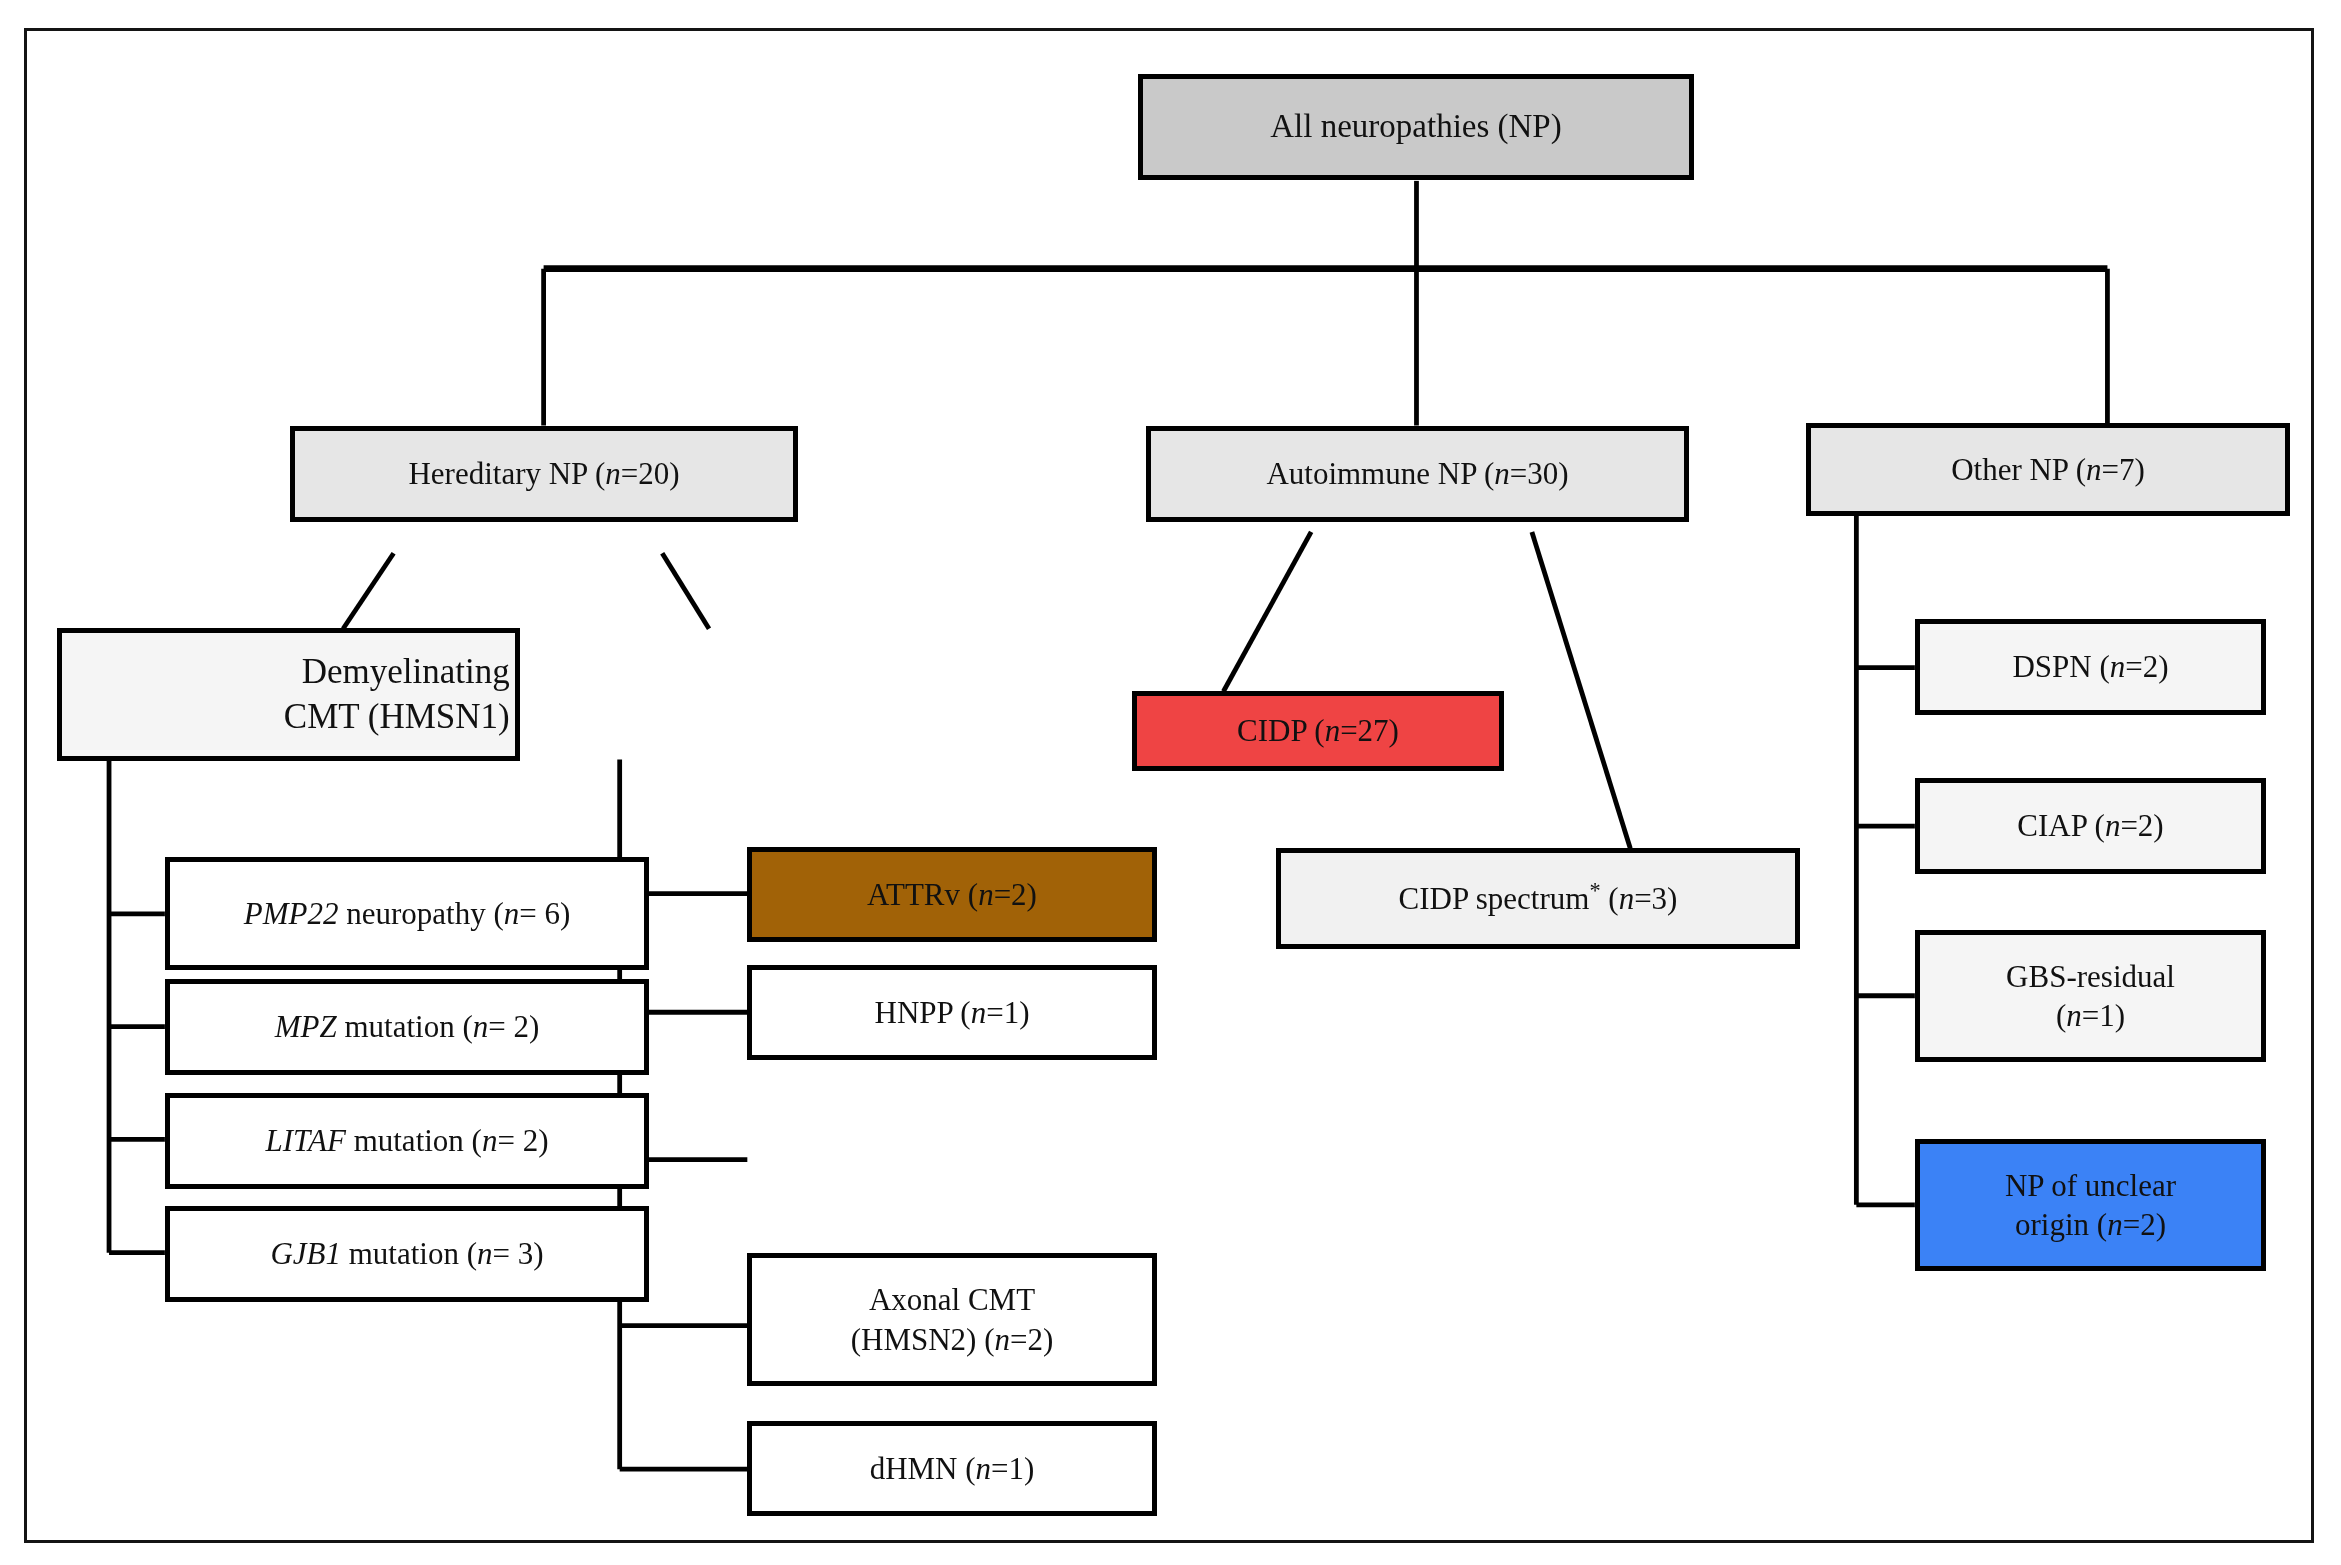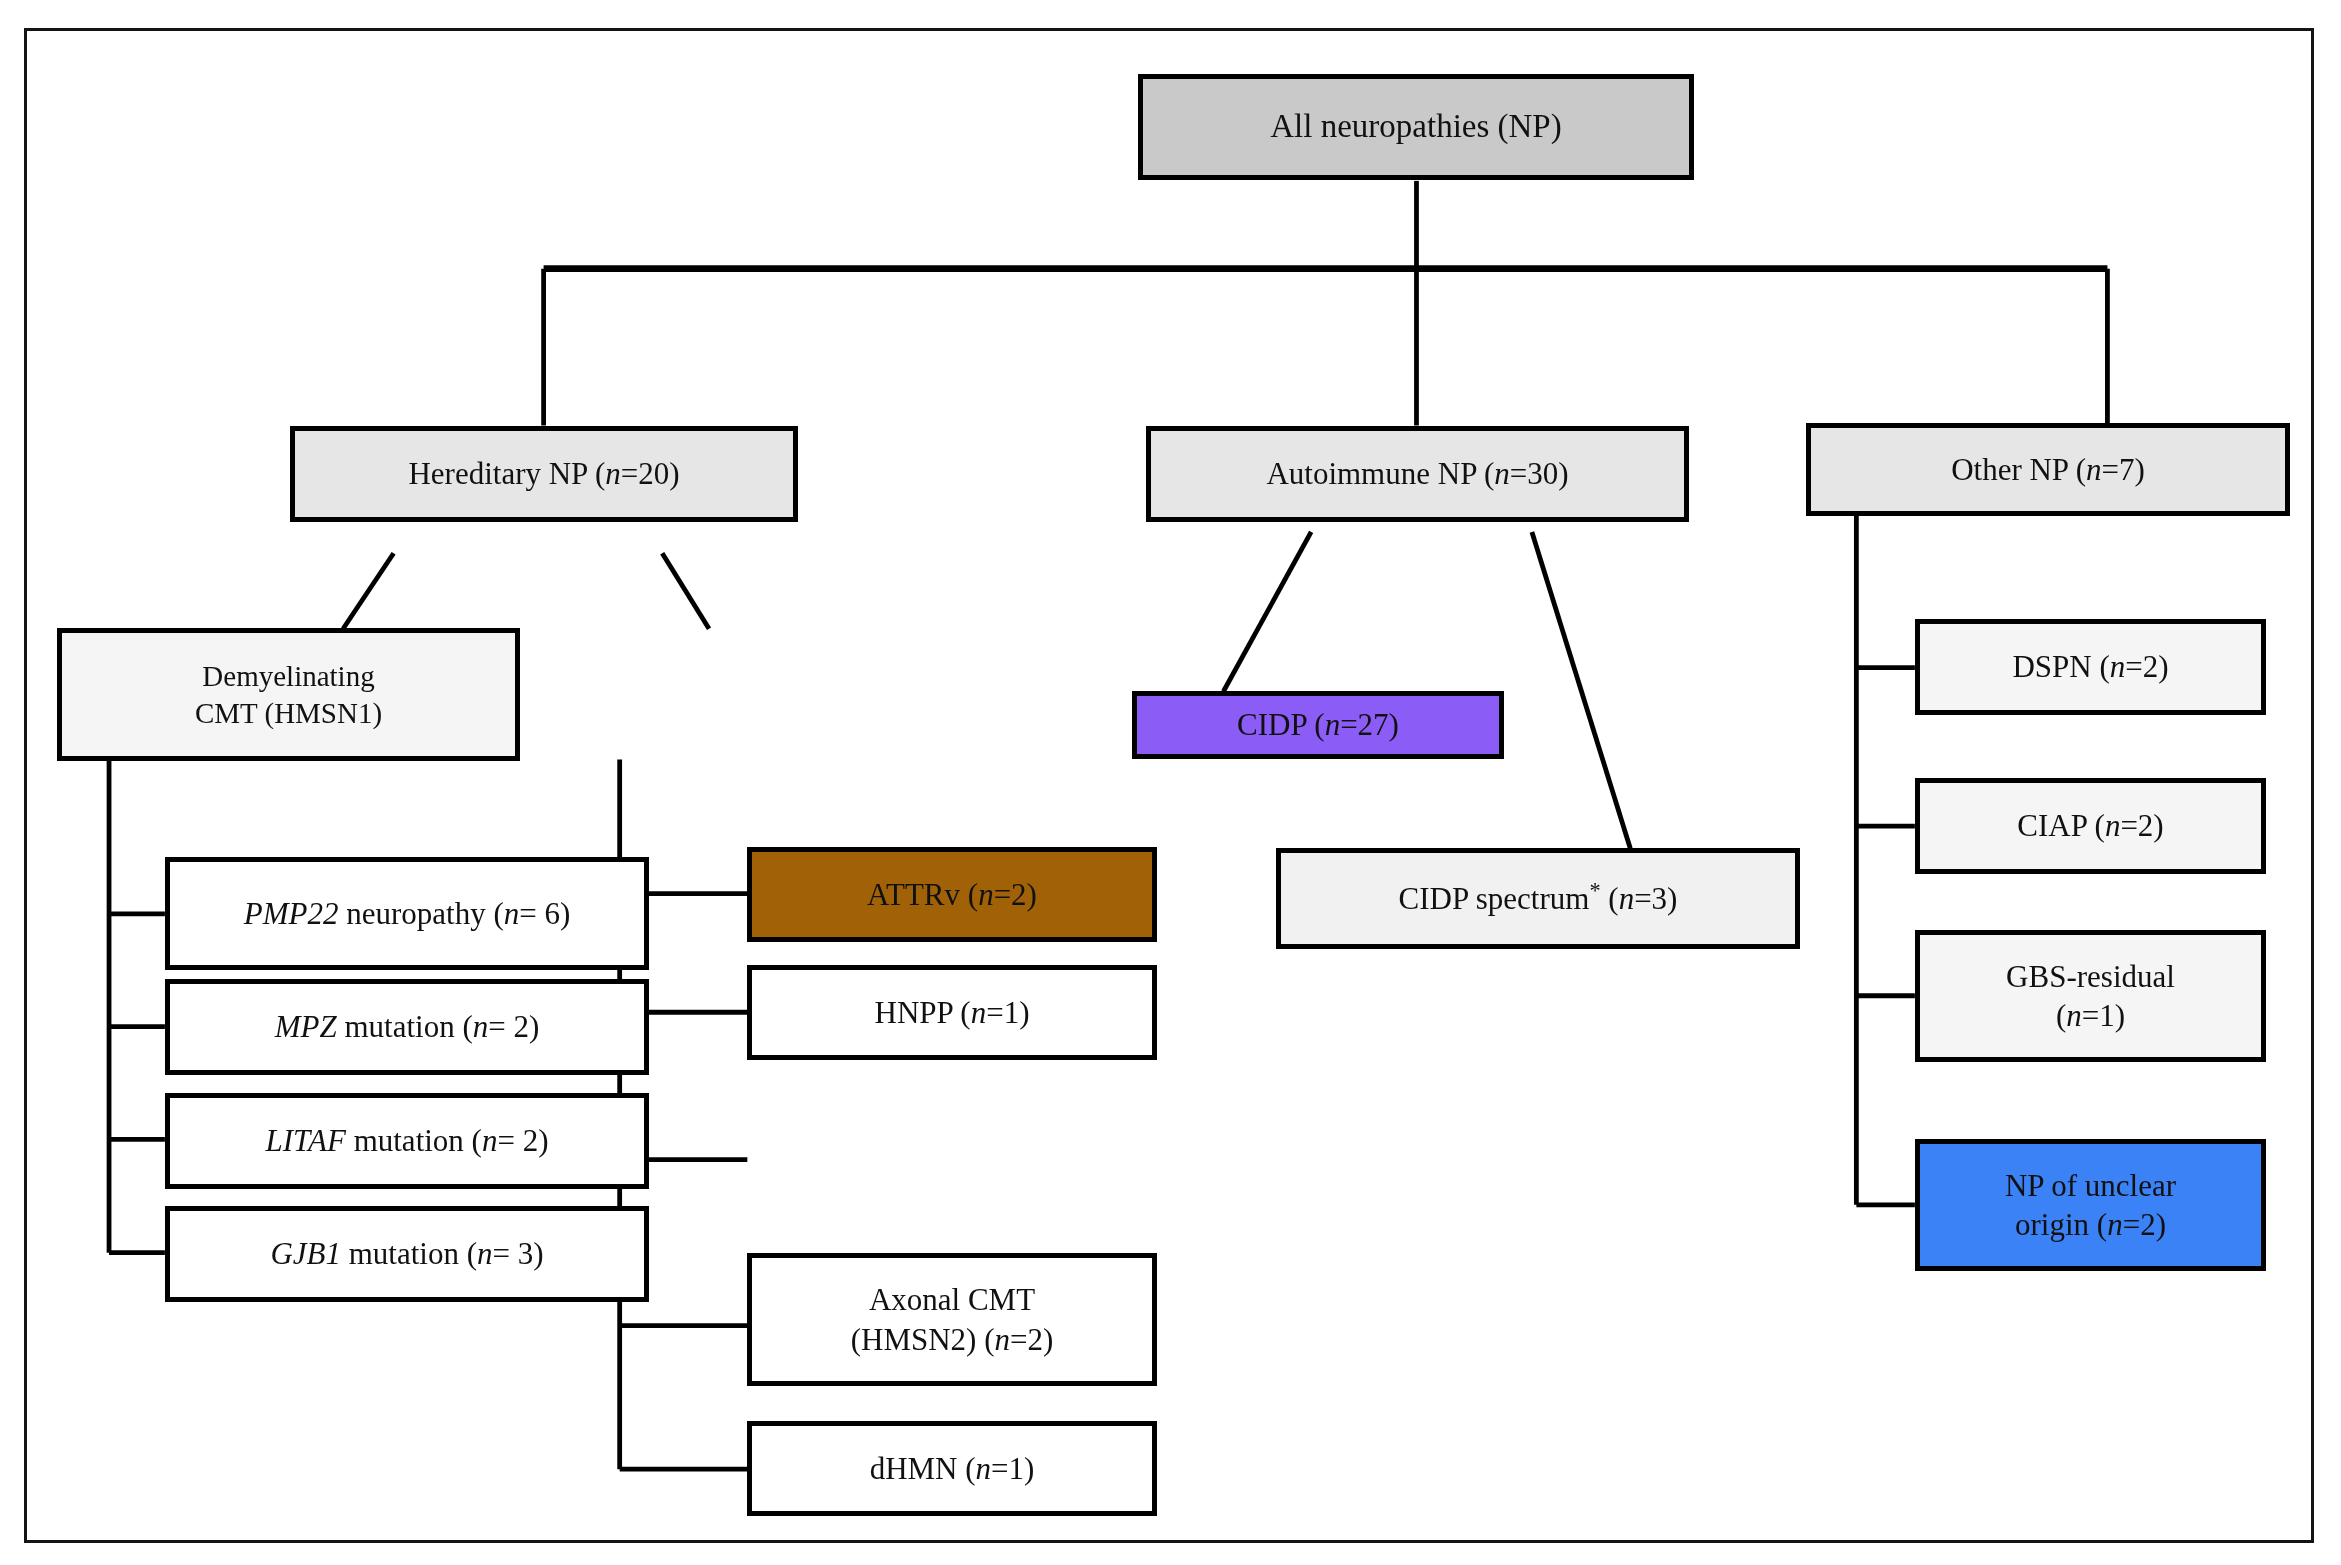--- a/index.html
+++ b/index.html
@@ -7,21 +7,21 @@
   #stage{position:relative;width:2342px;height:1566px;background:#ffffff;overflow:hidden;padding-left:24px;}
   #frame{position:absolute;left:24px;top:28px;width:2290px;height:1515px;
          border:3.7px solid #141414;box-sizing:border-box;background:#ffffff;}
   svg#edges{position:absolute;left:0;top:0;width:2342px;height:1566px;pointer-events:none;}
   .node{position:absolute;box-sizing:border-box;border:5.9px solid #000000;
         display:flex;align-items:center;justify-content:center;text-align:center;
         line-height:1.26;color:#111111;}
   .node .inner{width:100%;padding:0 5.3px;}
   .lv1{font-size:33px;}
   .lv2{font-size:31px;}
-  .lv3{font-size:29px;}
+  .lv3{font-size:35px;text-align:right;}
   .leaf{font-size:31px;}
   i{font-style:italic;}
   sup{font-size:0.72em;vertical-align:super;line-height:0;}
 </style>
 </head>
 <body>
 
 <div id="stage">
   <div id="frame"></div>
 
@@ -114,21 +114,21 @@
     <div class="inner">
       <div>Axonal CMT</div>
       <div><span>(HMSN2) (</span><i>n</i><span>=2)</span></div>
     </div>
   </div>
 
   <div class="node leaf" style="left:747px;top:1421px;width:410px;height:95px;background:#ffffff;">
     <div class="inner"><span><span>dHMN (</span><i>n</i><span>=1)</span></span></div>
   </div>
 
-  <div class="node leaf" style="left:1132px;top:691px;width:372px;height:68px;background:#8b5cf6;">
+  <div class="node leaf" style="left:1132px;top:691px;width:372px;height:80px;background:#ef4444;">
     <div class="inner"><span><span>CIDP (</span><i>n</i><span>=27)</span></span></div>
   </div>
 
   <div class="node leaf" style="left:1276px;top:848px;width:524px;height:101px;background:#f1f1f1;">
     <div class="inner"><span><span>CIDP spectrum</span><sup>*</sup><span> (</span><i>n</i><span>=3)</span></span></div>
   </div>
 
   <div class="node leaf" style="left:1915px;top:619px;width:351px;height:96px;background:#f5f5f5;">
     <div class="inner"><span><span>DSPN (</span><i>n</i><span>=2)</span></span></div>
   </div>

